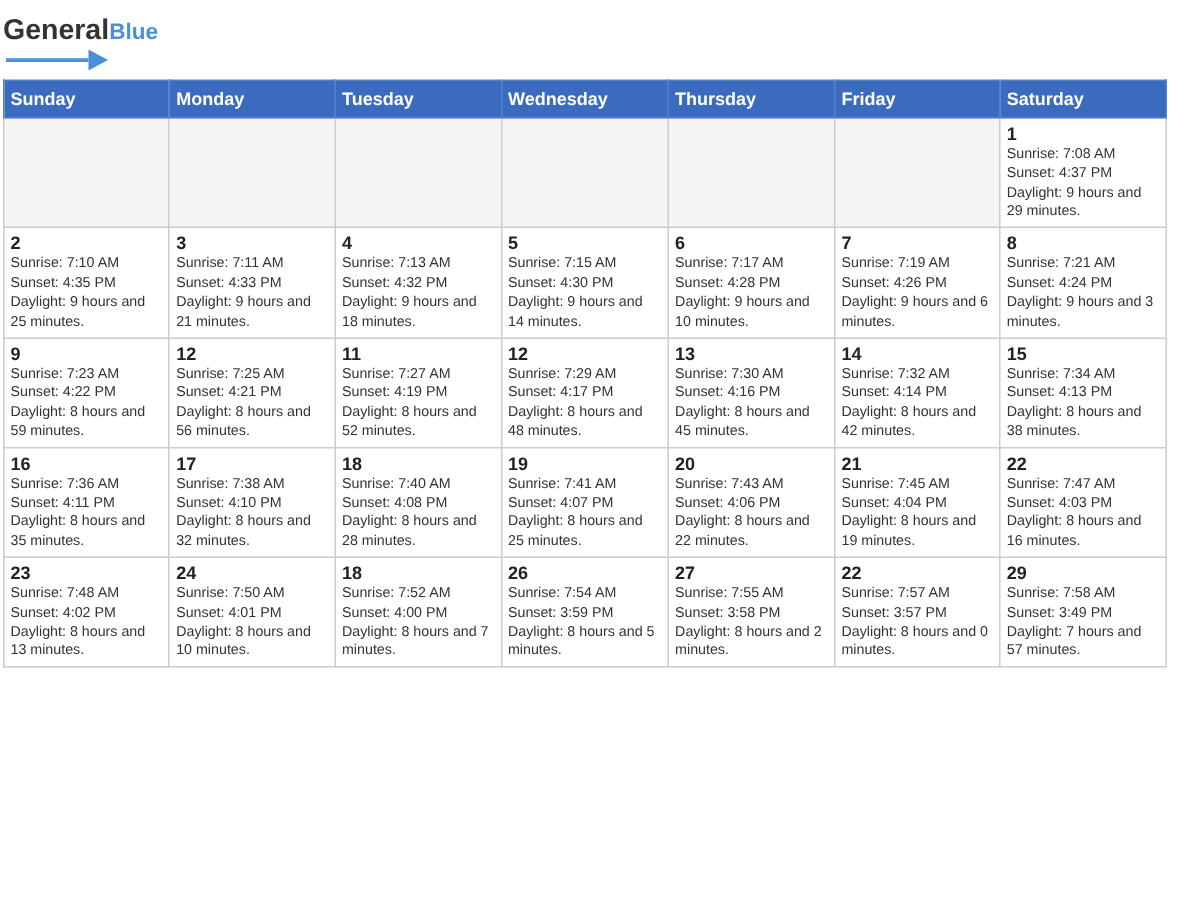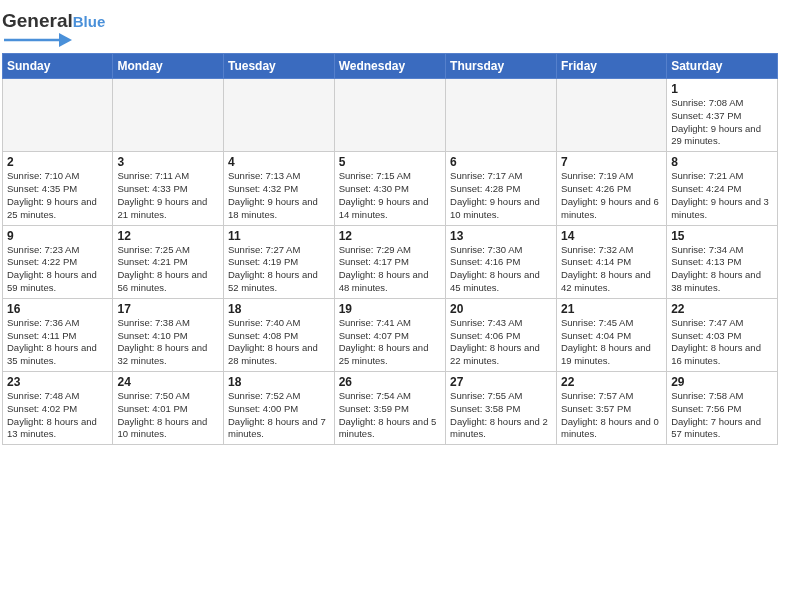--- a/index.html
+++ b/index.html
@@ -300,19 +300,19 @@
           </td>
           <td>
             <span class="day-number">22</span>
             <div class="day-info">Sunrise: 7:57 AM
 Sunset: 3:57 PM
 Daylight: 8 hours and 0 minutes.</div>
           </td>
           <td>
             <span class="day-number">29</span>
             <div class="day-info">Sunrise: 7:58 AM
-Sunset: 7:56 PM
+Sunset: 3:49 PM
 Daylight: 7 hours and 57 minutes.</div>
           </td>
         </tr>
       </tbody>
   </table>
 </div>
 
 </body></html>

